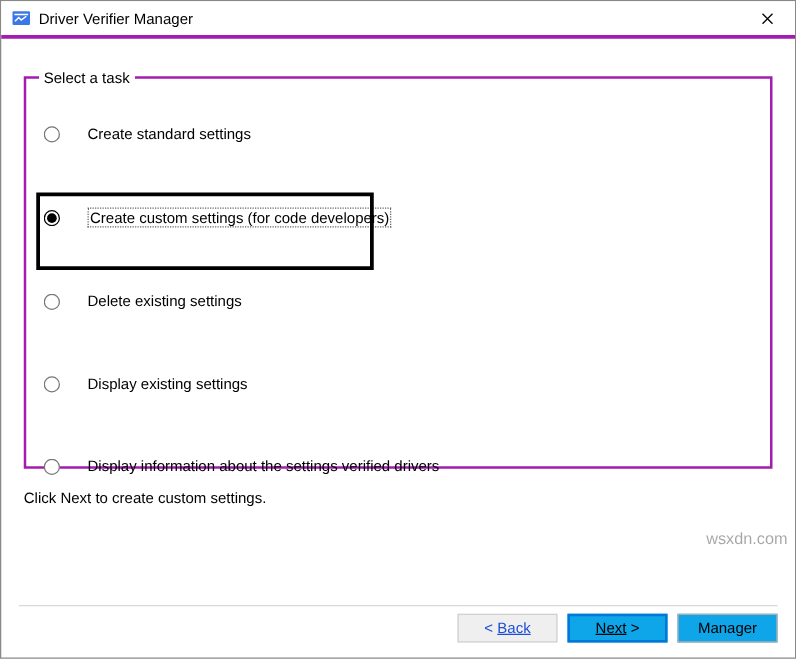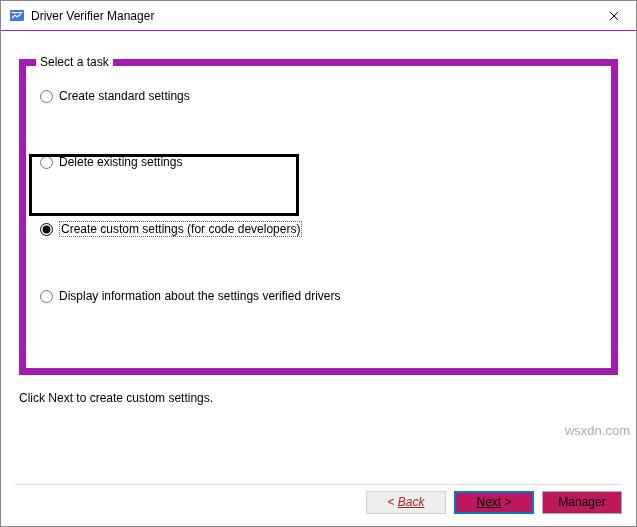--- a/index.html
+++ b/index.html
@@ -14,21 +14,21 @@
       width: 637px;
       height: 527px;
       border: 1px solid #888;
       background: #fff;
       position: relative;
       display: flex;
       flex-direction: column;
     }
     .titlebar {
       height: 30px;
-      border-bottom: 1px solid #a21caf;
+      border-bottom: 3px solid #a21caf;
       display: flex;
       align-items: center;
       padding: 0 0 0 8px;
       background: #fff;
     }
     .titlebar .app-icon {
       width: 16px;
       height: 16px;
       margin-right: 6px;
     }
@@ -43,36 +43,37 @@
       align-items: center;
       justify-content: center;
       cursor: pointer;
     }
     .content {
       flex: 1;
       padding: 16px 18px 0 18px;
       position: relative;
     }
     fieldset.task-group {
-      border: 7px solid #a21caf;
+      border: 2px solid #a21caf;
       margin: 8px 0 0 0;
       padding: 18px 3px 10px 10px;
       height: 320px;
       position: relative;
     }
     fieldset.task-group legend {
       font-size: 12px;
       padding: 0 4px;
     }
     .radio-row {
       display: flex;
       align-items: center;
-      gap: 4px;
+      gap: 20px;
       margin-bottom: 48px;
       padding: 2px 4px;
+      margin-top: 11px;
     }
     .radio-row:last-child { margin-bottom: 0; }
     .radio-row input[type=radio] {
       width: 13px;
       height: 13px;
       margin: 0 2px 0 0;
       accent-color: #000;
     }
     .radio-row label {
       cursor: pointer;
@@ -114,31 +115,30 @@
       right: 14px;
       top: 6px;
       height: 1px;
       background: #d8d8d8;
     }
     button.wiz {
       min-width: 80px;
       height: 23px;
       font-family: inherit;
       font-size: 12px;
-      background: #be185d;
+      background: #0ea5e9;
       border: 1px solid #adadad;
       cursor: pointer;
       padding: 0 10px;
     }
     button.wiz:disabled {
-      color: #b91c1c;
+      color: #1d4ed8;
       background: #efefef;
       border-color: #d0d0d0;
       cursor: default;
-      font-style: italic;
     }
     button.wiz.default {
       border: 2px solid #0078d7;
       padding: 0 9px;
     }
     .watermark {
       position: absolute;
       right: 6px;
       bottom: 40px;
       font-size: 13px;
@@ -170,29 +170,33 @@
   <div class="content">
     <fieldset class="task-group">
       <legend>Select a task</legend>
 
       <div class="radio-row">
         <input type="radio" name="task" style="">
         <label>Create standard settings</label>
       </div>
 
       <div class="radio-row">
-        <input type="radio" name="task" style="">
-        <label>Delete existing settings</label>
-      </div>
-
-      <div class="radio-row">
         <input type="radio" name="task" checked="" style="">
         <label class="focus-label">Create custom settings (for code developers)</label>
       </div>
 
+      <div class="radio-row">
+        <input type="radio" name="task" style="">
+        <label>Delete existing settings</label>
+      </div>
+
+      <div class="radio-row">
+        <input type="radio" name="task" style="">
+        <label>Display existing settings</label>
+      </div>
 
       <div class="radio-row">
         <input type="radio" name="task" style="">
         <label>Display information about the settings verified drivers</label>
       </div>
     </fieldset>
 
     <div class="highlight-box"></div>
 
     <div class="instructions">

